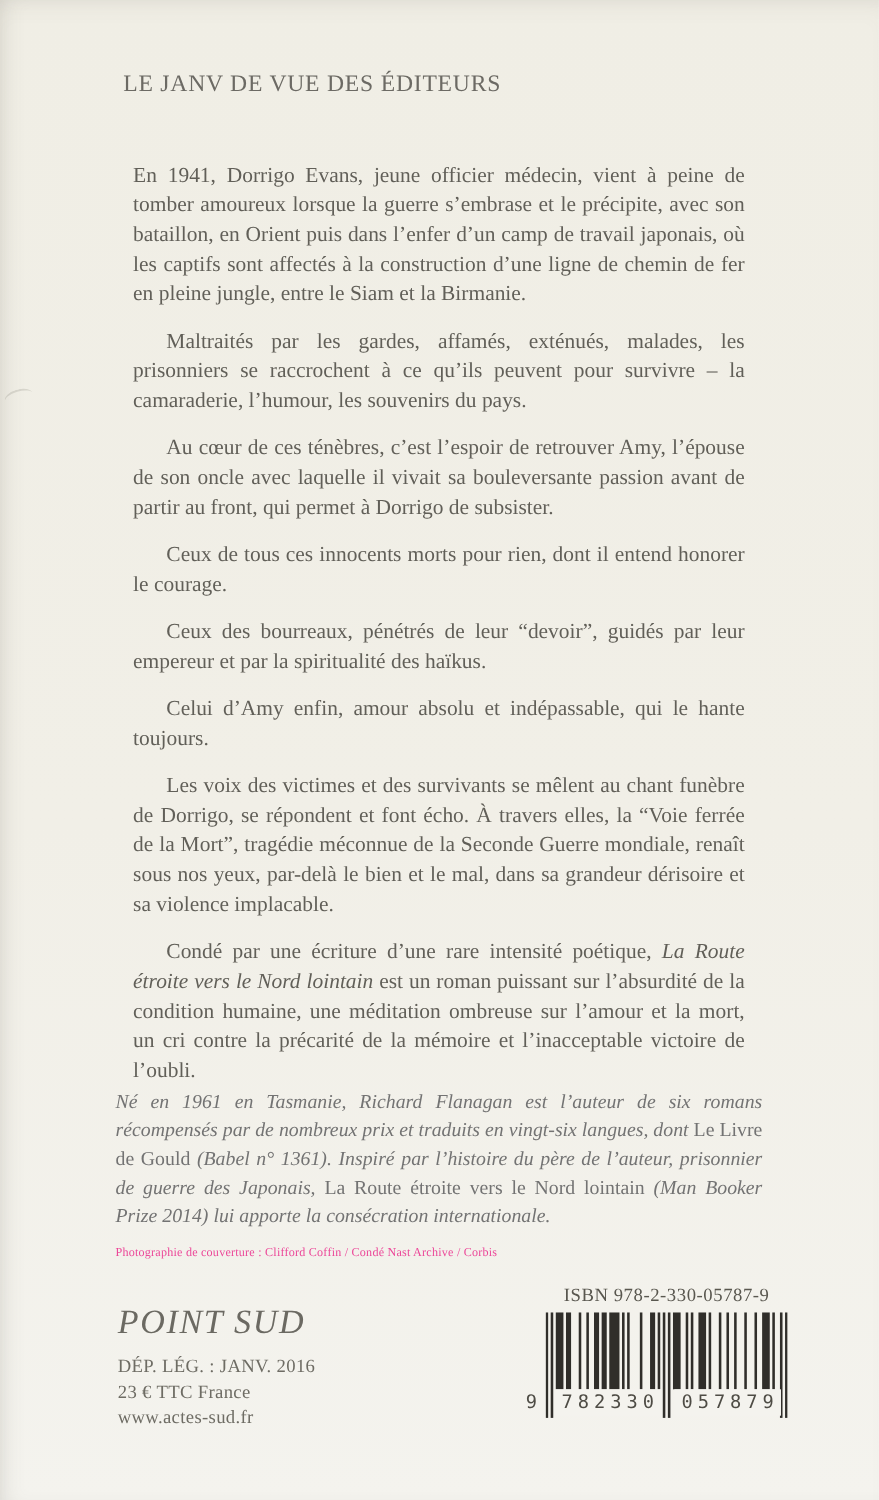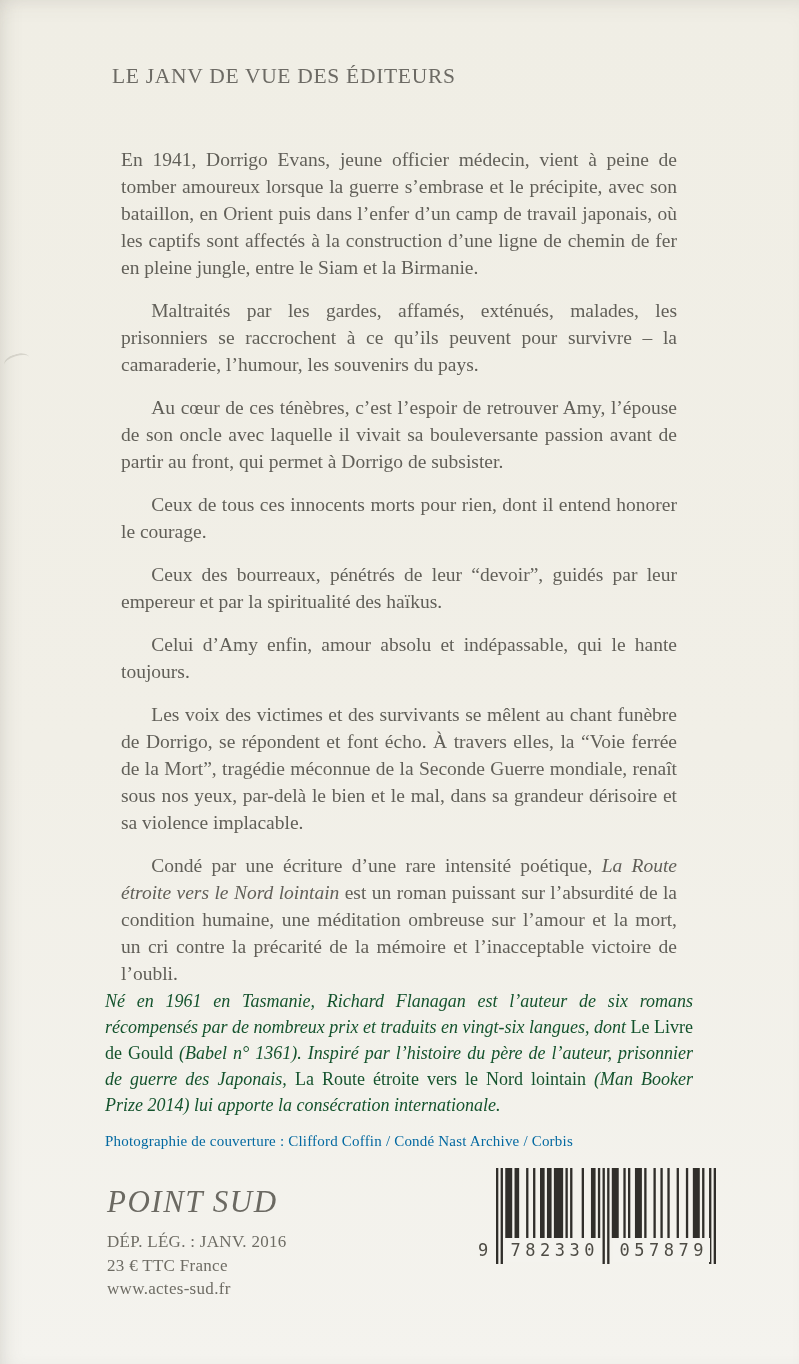--- a/index.html
+++ b/index.html
@@ -23,26 +23,26 @@
     position:absolute;left:105px;top:130px;width:588px;
     font-size:19.5px;line-height:27px;color:var(--ink,#615f58);
     text-align:justify;
   }
   .synopsis p{margin:16px;text-indent:1.55em;}
   .synopsis p.first{text-indent:0;}
   .it{font-style:italic;}
   .rm{font-style:normal;}
   .bio{
     position:absolute;left:105px;top:988px;width:588px;
-    font-size:18px;line-height:26px;color:#14532d;
+    font-size:18px;line-height:26px;color:#737373;
     font-style:italic;text-align:justify;
   }
   .credit{
     position:absolute;left:105px;top:1133px;
-    font-size:15px;color:#0369a1;white-space:nowrap;letter-spacing:.2px;
+    font-size:11px;color:#ec4899;white-space:nowrap;letter-spacing:.2px;
   }
   .publisher{position:absolute;left:107px;top:1184px;color:#6e6c64;}
   .pub-name{
     font-style:italic;font-size:31px;letter-spacing:1.5px;color:#6b6962;
     margin:0 0 10px 0;white-space:nowrap;
   }
   .pub-line{font-size:17px;line-height:23.5px;letter-spacing:.3px;white-space:nowrap;}
   .isbn-block{position:absolute;left:496px;top:1168px;width:220px;}
   .isbn-label{
     text-align:center;font-size:17px;letter-spacing:.5px;color:#59574f;
@@ -87,20 +87,21 @@
   <div class="credit">Photographie de couverture : Clifford Coffin / Condé Nast Archive / Corbis</div>
 
   <div class="publisher">
     <div class="pub-name">POINT SUD</div>
     <div class="pub-line">DÉP. LÉG. : JANV. 2016</div>
     <div class="pub-line">23 € TTC France</div>
     <div class="pub-line">www.actes-sud.fr</div>
   </div>
 
   <div class="isbn-block">
+    <div class="isbn-label">ISBN 978-2-330-05787-9</div>
     <div class="barcode">
       <svg id="barcode-svg" width="220" height="96" viewBox="0 0 220 96">
           <rect x="0.00" y="0" width="2.32" height="96" fill="#302e2a"></rect>
           <rect x="4.63" y="0" width="2.32" height="96" fill="#302e2a"></rect>
           <rect x="9.26" y="0" width="6.95" height="70" fill="#302e2a"></rect>
           <rect x="18.53" y="0" width="4.63" height="70" fill="#302e2a"></rect>
           <rect x="30.11" y="0" width="2.32" height="70" fill="#302e2a"></rect>
           <rect x="37.05" y="0" width="2.32" height="70" fill="#302e2a"></rect>
           <rect x="44.00" y="0" width="4.63" height="70" fill="#302e2a"></rect>
           <rect x="50.95" y="0" width="4.63" height="70" fill="#302e2a"></rect>

